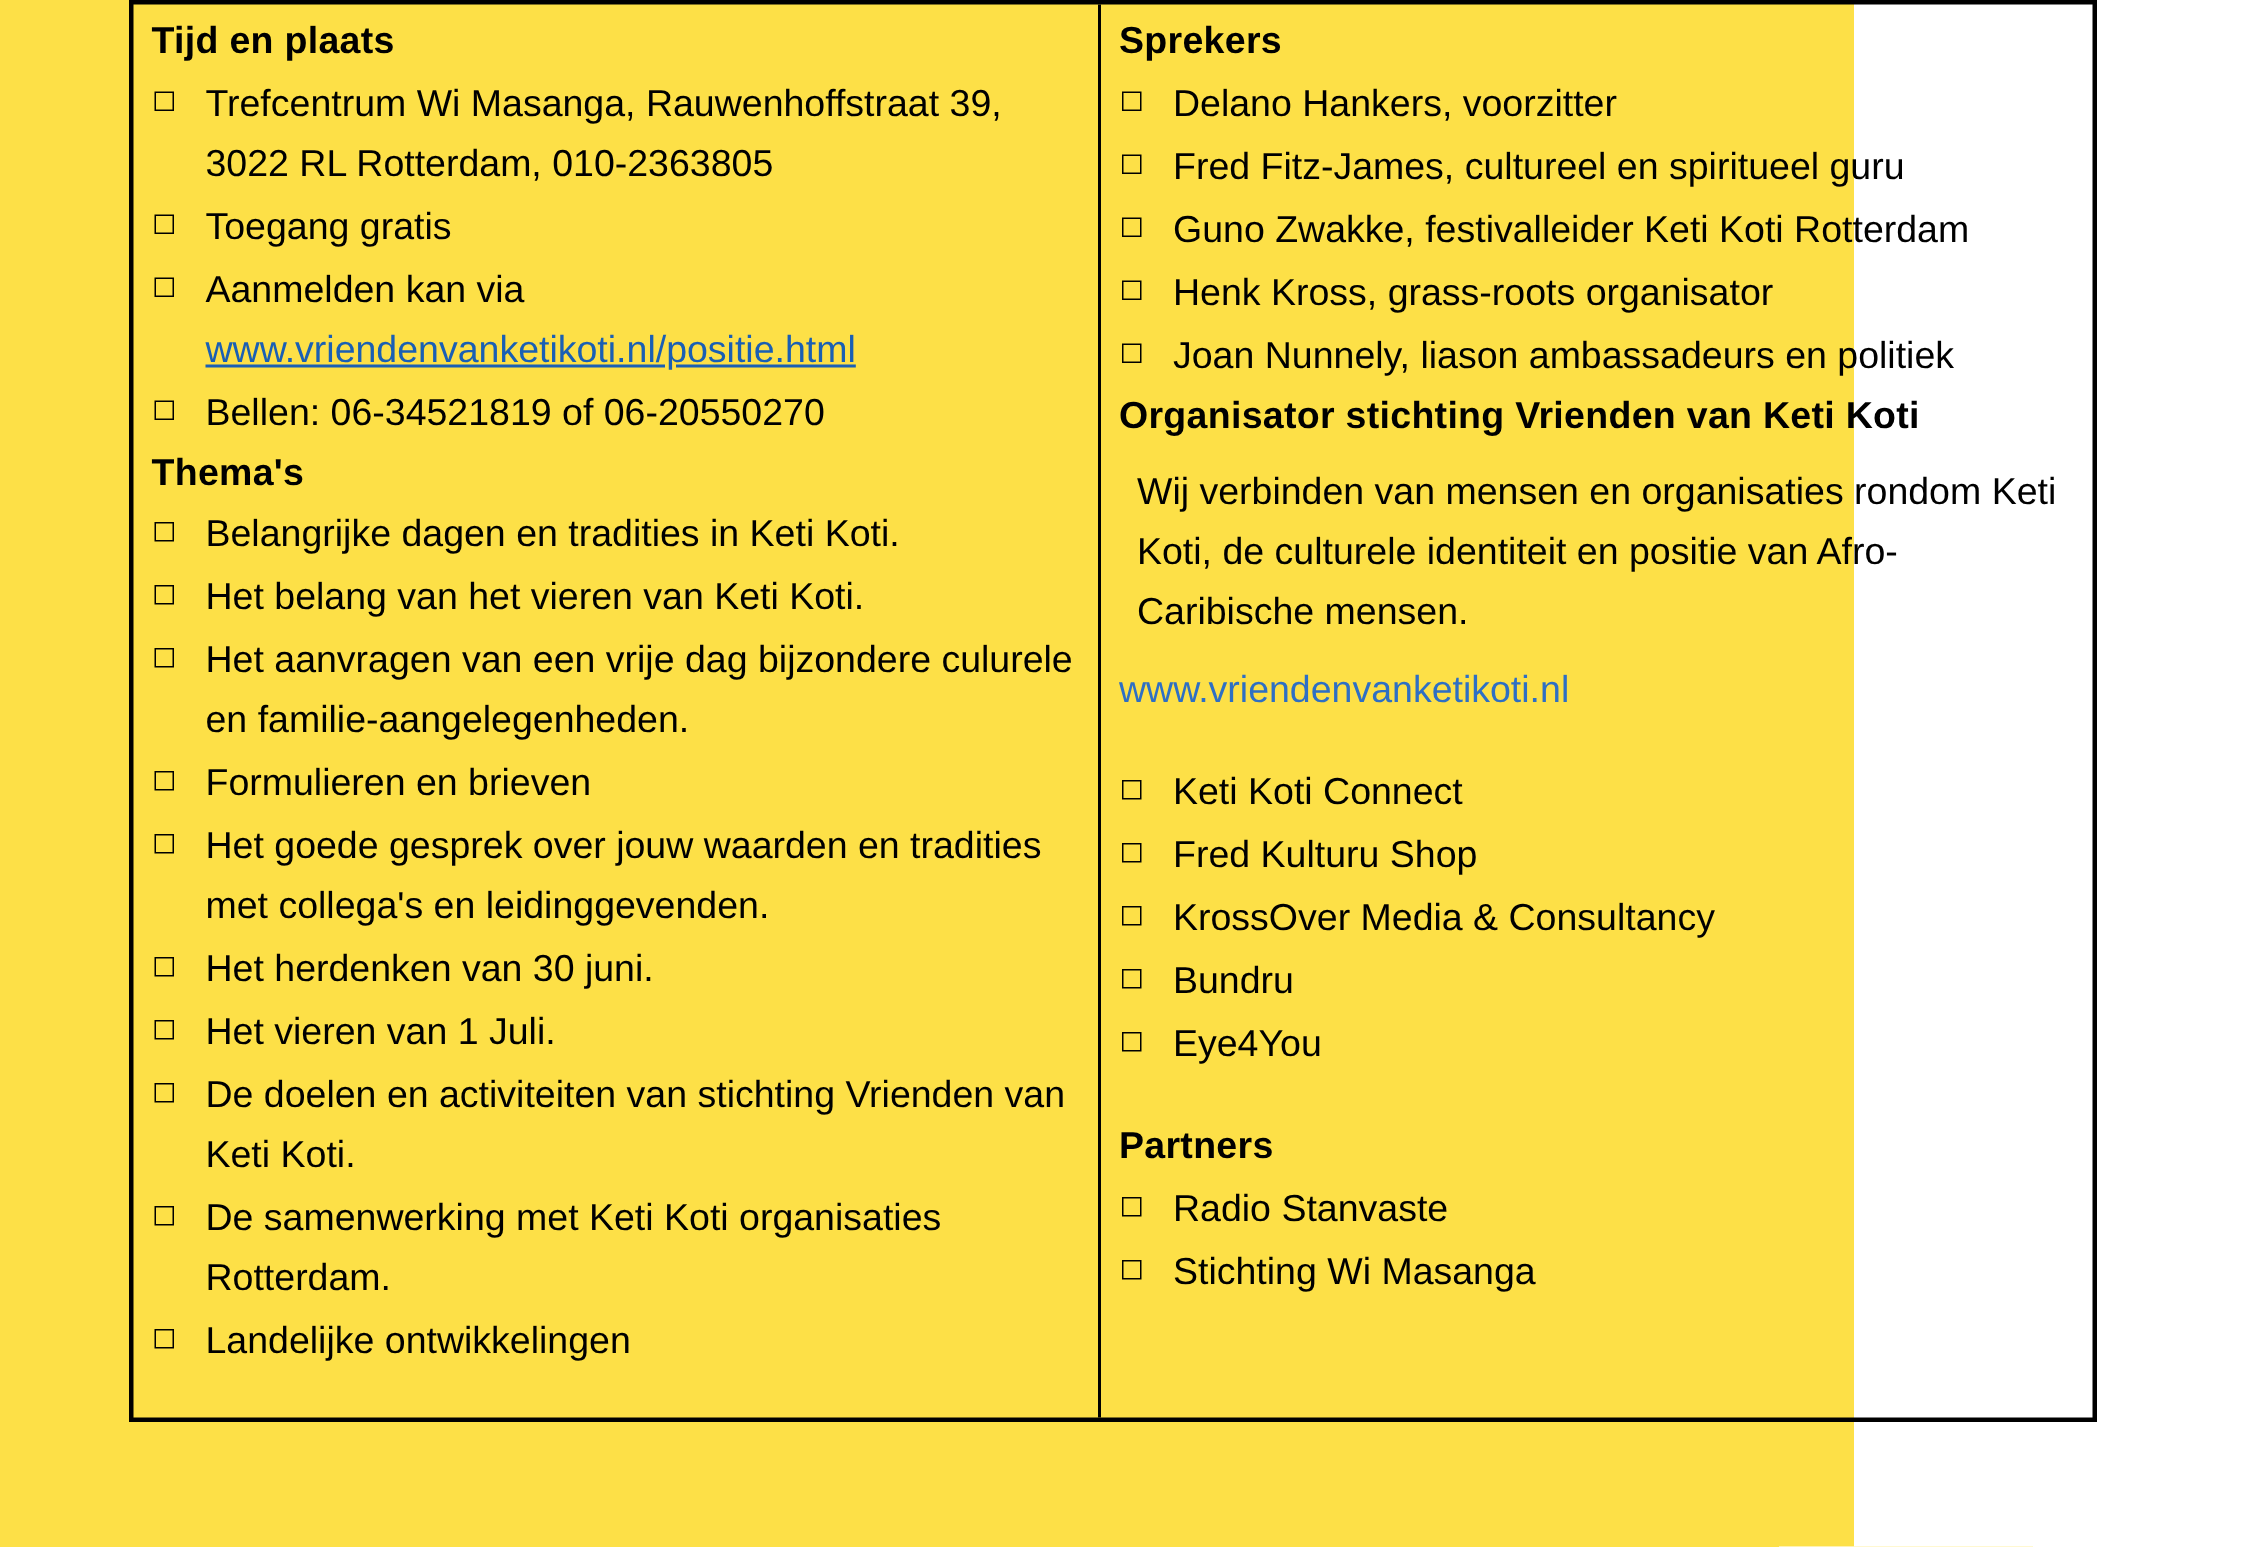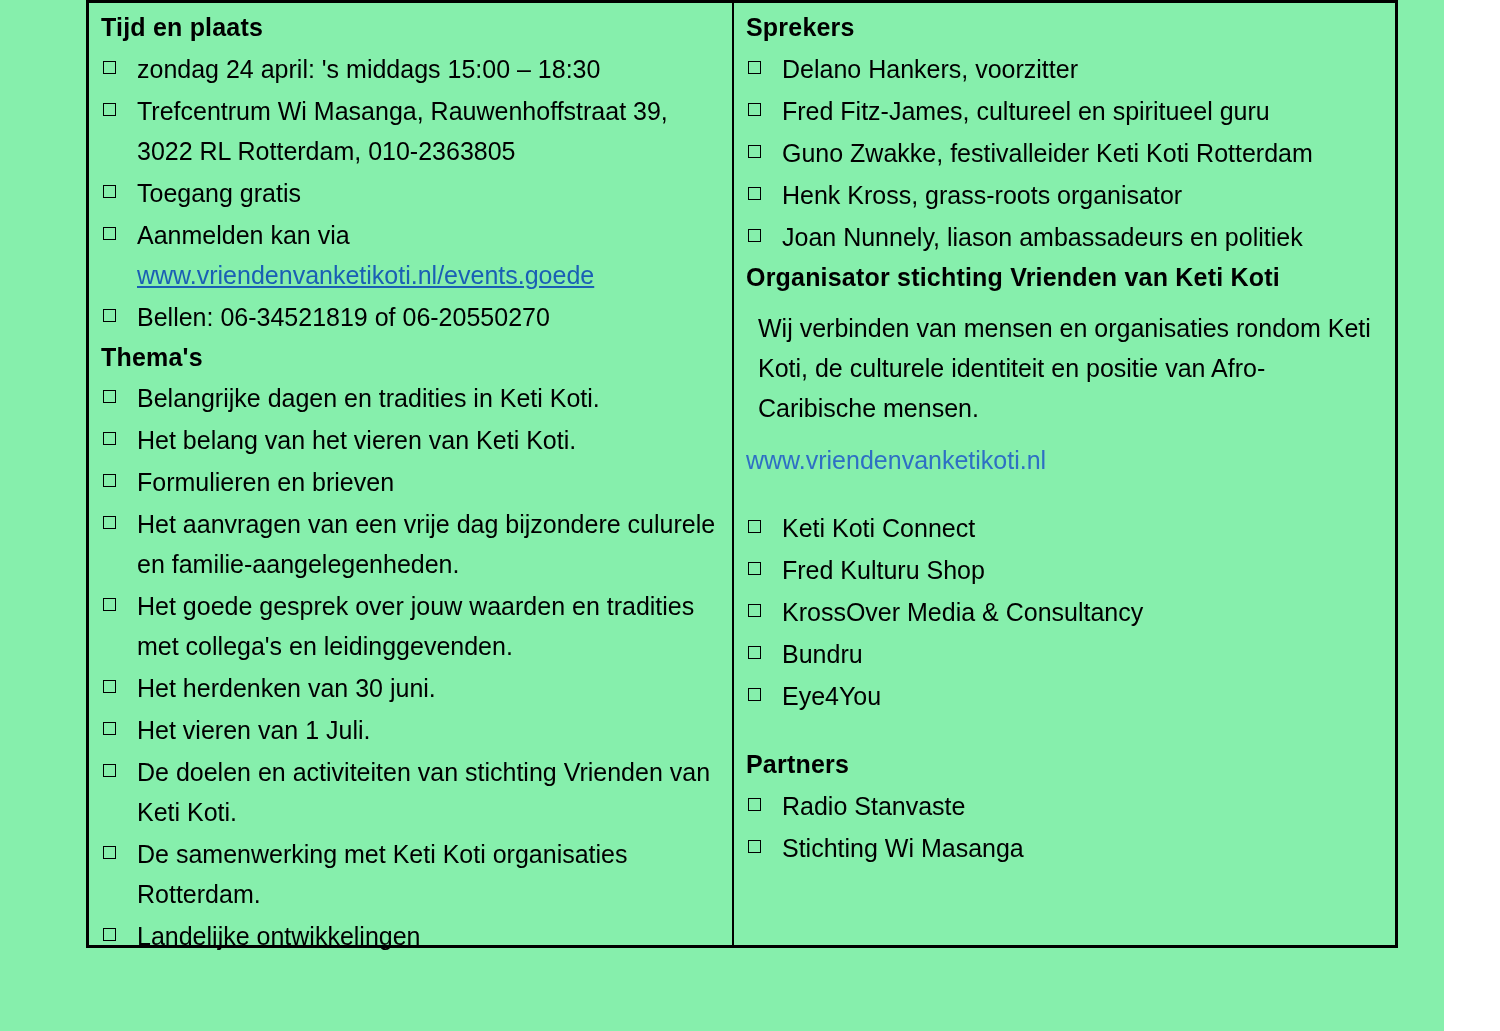--- a/index.html
+++ b/index.html
@@ -8,23 +8,23 @@
     background: #ffffff;
   }
   body {
     width: 1500px;
     height: 1031px;
     font-family: "Liberation Sans", sans-serif;
     color: #000000;
   }
   .page {
     position: relative;
-    width: 1444px;
+    width: 1236px;
     height: 1031px;
-    background: #86efac;
+    background: #fde047;
   }
   .doc-box {
     position: absolute;
     left: 86px;
     top: 0px;
     width: 1312px;
     height: 948px;
     border: 3px solid #000000;
     box-sizing: border-box;
     display: flex;
@@ -98,60 +98,56 @@
 <div class="page">
   <div class="doc-box">
 
     <div class="col col-left">
 
       <h2 class="section">Tijd en plaats</h2>
 
       <ul class="list">
         <li>
           <span class="bullet-box"></span>
-          <span>zondag 24 april: 's middags 15:00 – 18:30</span>
-        </li>
-        <li>
-          <span class="bullet-box"></span>
           <span>Trefcentrum Wi Masanga, Rauwenhoffstraat 39, 3022 RL Rotterdam, 010-2363805</span>
         </li>
         <li>
           <span class="bullet-box"></span>
           <span>Toegang gratis</span>
         </li>
         <li>
           <span class="bullet-box"></span>
           <span>Aanmelden kan via</span>
           <br>
-          <a class="link" href="#">www.vriendenvanketikoti.nl/events.goede</a>
+          <a class="link" href="#">www.vriendenvanketikoti.nl/positie.html</a>
         </li>
         <li>
           <span class="bullet-box"></span>
           <span>Bellen: 06-34521819 of 06-20550270</span>
         </li>
       </ul>
 
       <h2 class="section">Thema's</h2>
 
       <ul class="list">
         <li>
           <span class="bullet-box"></span>
           <span>Belangrijke dagen en tradities in Keti Koti.</span>
         </li>
         <li>
           <span class="bullet-box"></span>
           <span>Het belang van het vieren van Keti Koti.</span>
         </li>
         <li>
           <span class="bullet-box"></span>
+          <span>Het aanvragen van een vrije dag bijzondere culurele en familie-aangelegenheden.</span>
+        </li>
+        <li>
+          <span class="bullet-box"></span>
           <span>Formulieren en brieven</span>
-        </li>
-        <li>
-          <span class="bullet-box"></span>
-          <span>Het aanvragen van een vrije dag bijzondere culurele en familie-aangelegenheden.</span>
         </li>
         <li>
           <span class="bullet-box"></span>
           <span>Het goede gesprek over jouw waarden en tradities met collega's en leidinggevenden.</span>
         </li>
         <li>
           <span class="bullet-box"></span>
           <span>Het herdenken van 30 juni.</span>
         </li>
         <li>

